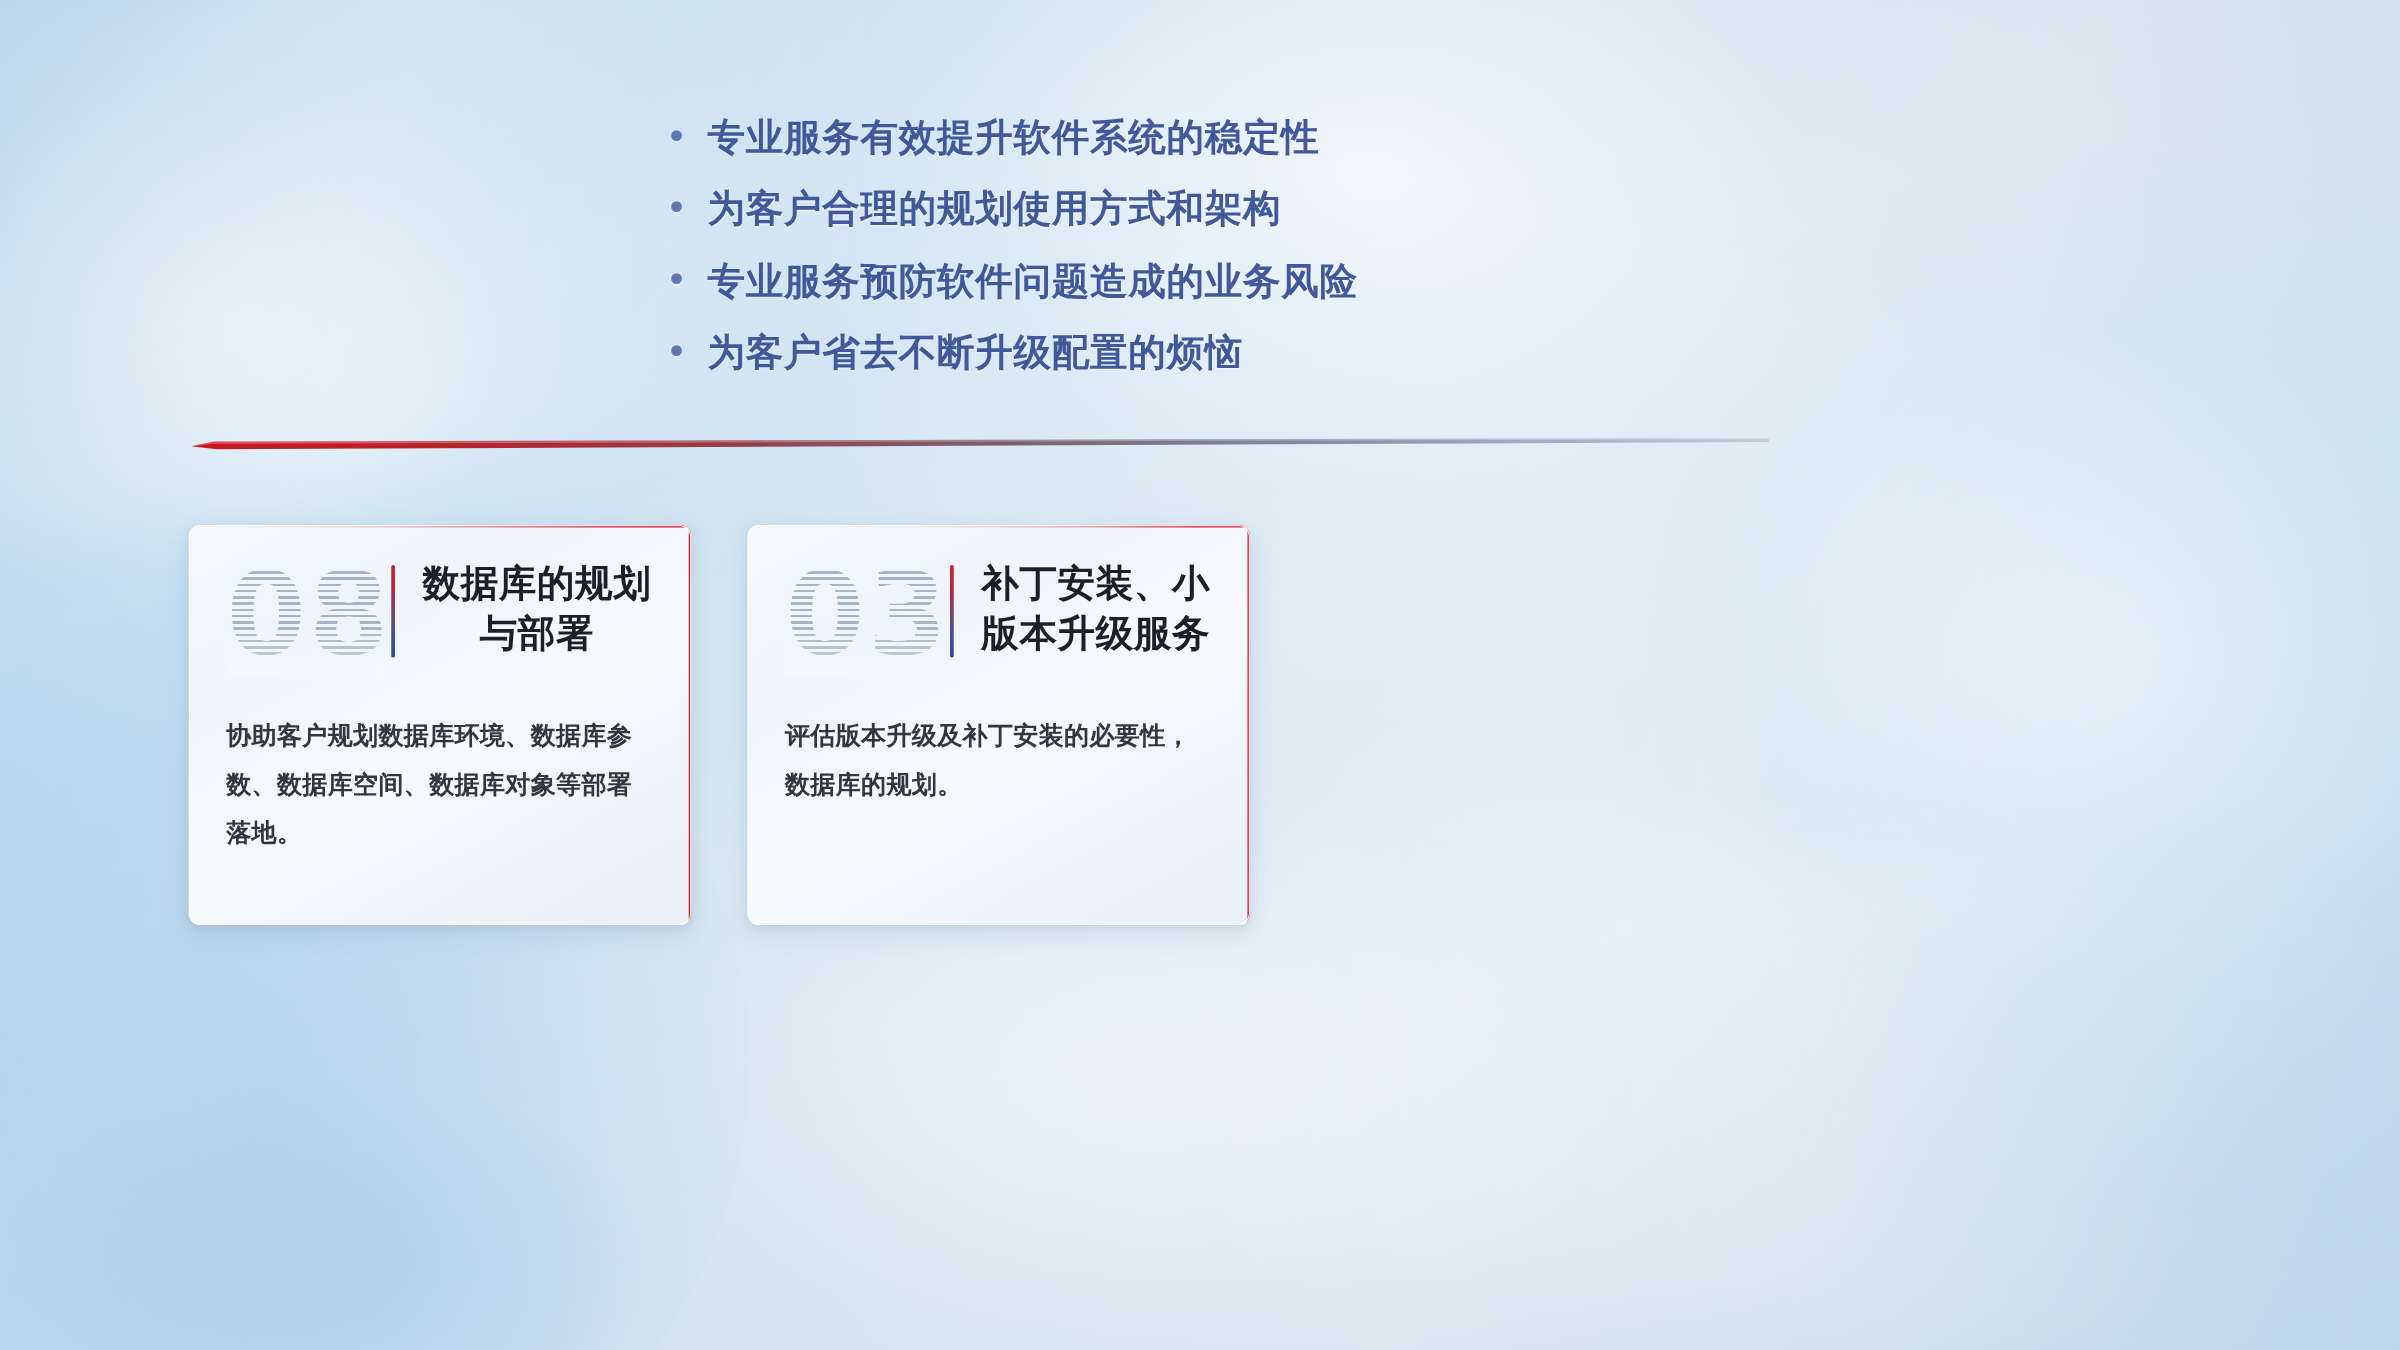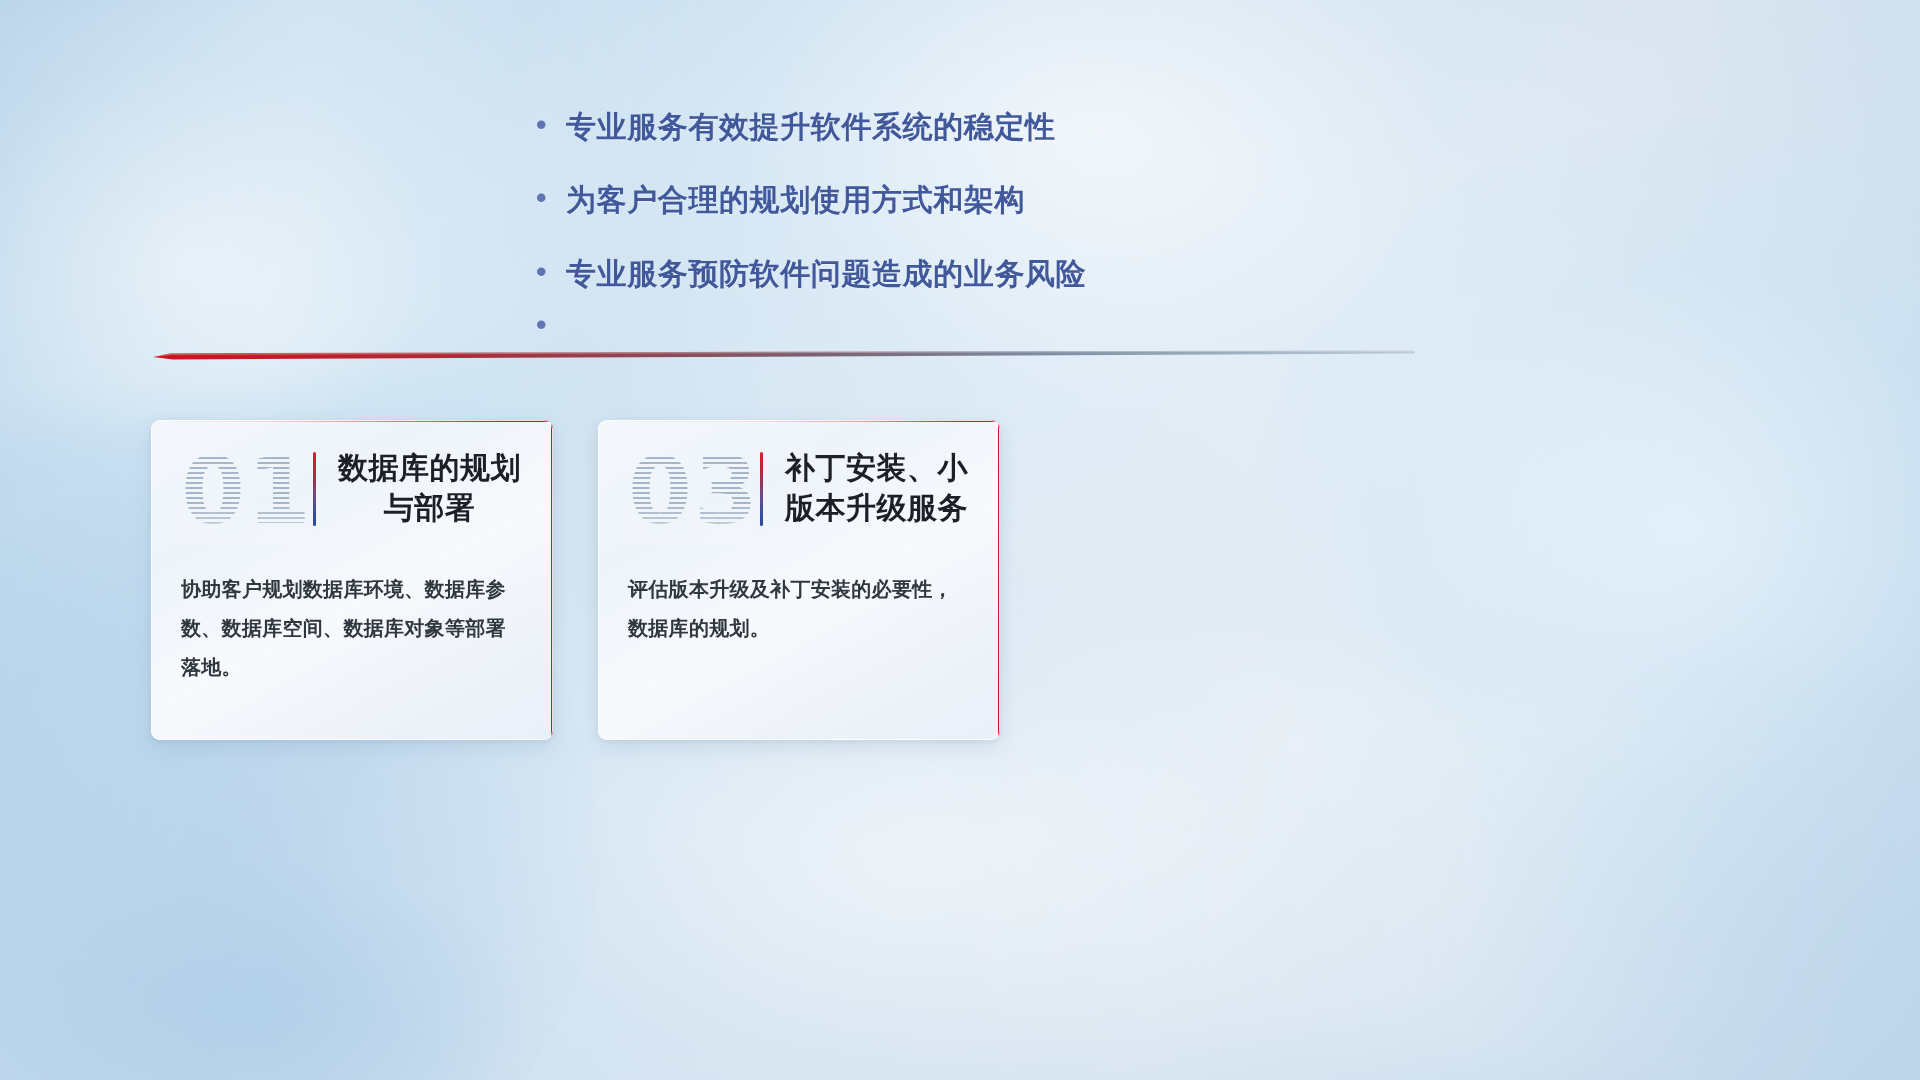--- a/index.html
+++ b/index.html
@@ -60,21 +60,21 @@
     letter-spacing:.6px;
     line-height:1.28;
     text-shadow:0 1px 1px rgba(255,255,255,.42);
   }
   .bullet .dot{
     width:30px; flex:0 0 30px;
     font-size:30px; line-height:1;
     color:#5f76b3;
     position:relative; top:-2px;
   }
-  .bullet .btxt{ white-space:nowrap;margin-top:16px; }
+  .bullet .btxt{ white-space:nowrap; }
 
   
   #divider{
     position:absolute; left:153px; top:350px; width:1262px; height:14px;
   }
   #divider svg{ display:block; width:100%; height:100%; overflow:visible; }
 
   
   #cards{
     position:absolute; left:151px; top:420px;
@@ -177,20 +177,21 @@
     <div class="bullet">
       <span class="dot">•</span>
       <span class="btxt">为客户合理的规划使用方式和架构</span>
     </div>
     <div class="bullet">
       <span class="dot">•</span>
       <span class="btxt">专业服务预防软件问题造成的业务风险</span>
     </div>
     <div class="bullet">
       <span class="dot">•</span>
+      <span class="btxt">为客户省去不断升级配置的烦恼</span>
     </div>
   </div>
 
   <div id="divider">
     <svg viewBox="0 0 1262 14" preserveAspectRatio="none" aria-hidden="true">
       <defs>
         <linearGradient id="divgrad" x1="0" y1="0" x2="1" y2="0">
           <stop offset="0%" stop-color="#c8171f"></stop>
           <stop offset="14%" stop-color="#bb2029"></stop>
           <stop offset="32%" stop-color="#9a3a46"></stop>
@@ -205,21 +206,21 @@
     </svg>
   </div>
 
   <div id="cards">
 
     <div class="card">
       <div class="accent-top"></div>
       <div class="accent-right"></div>
       <div class="edge"></div>
       <div class="card-head">
-        <div class="bignum">01</div>
+        <div class="bignum">08</div>
         <div class="vbar"></div>
         <div class="card-title">数据库的规划
 与部署</div>
       </div>
       <div class="card-body">协助客户规划数据库环境、数据库参数、数据库空间、数据库对象等部署落地。</div>
     </div>
 
 
     <div class="card rightonly">
       <div class="accent-top"></div>

